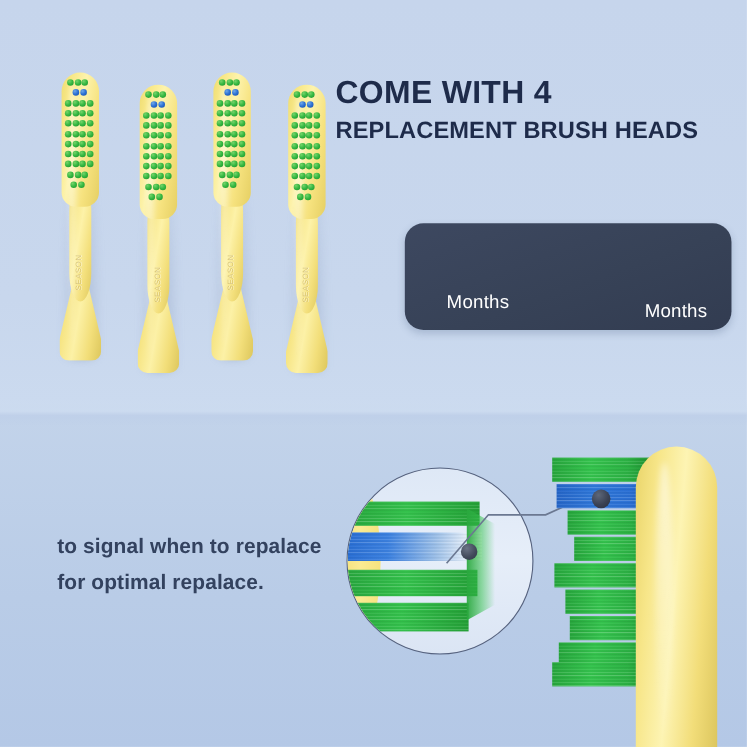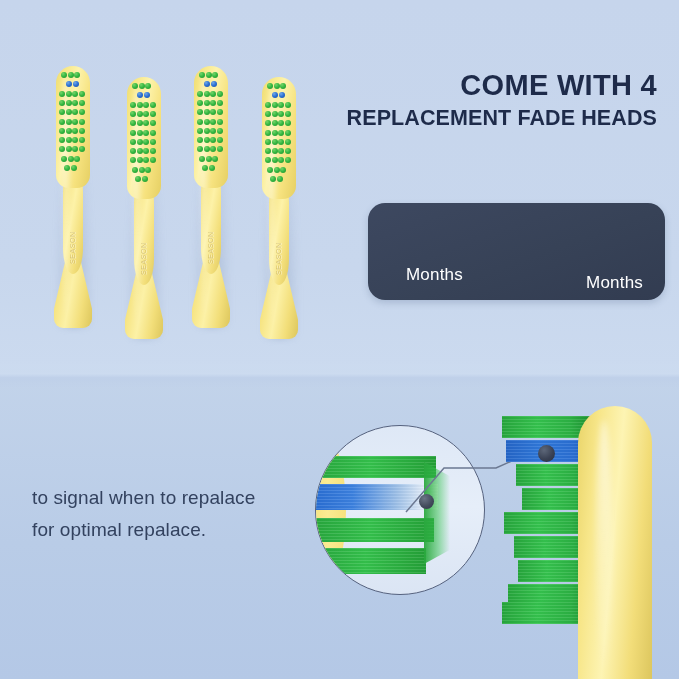--- a/index.html
+++ b/index.html
@@ -136,21 +136,21 @@
   .bristle.b {
     background: radial-gradient(circle at 34% 30%, #6fa8e8 0%, #2a6fd4 50%, #1c4f9e 100%);
   }
 
   
   .headline-block {
     position: absolute;
     right: 22px;
     top: 70px;
     width: 352px;
-    text-align: right;
+    text-align: left;
     color: #1e2b4a;
   }
   .hl-1 {
     font-size: 29px;
     font-weight: 700;
     letter-spacing: .3px;
     line-height: 1.08;
   }
   .hl-2 {
     font-size: 21.5px;
@@ -219,26 +219,27 @@
     color: #1e2b4a;
   }
   .ic-title {
     font-size: 22.5px;
     font-weight: 700;
     letter-spacing: .2px;
     line-height: 1.26;
   }
   .ic-sub {
     font-size: 19px;
-    font-weight: 400;
+    font-weight: 700;
     color: #33426090;
     color: #33425f;
     letter-spacing: .1px;
     line-height: 1.32;
     margin-top: 7px;
+    margin-left: 20px;
   }
 
   
   .magnifier {
     position: absolute;
     left: 315px;
     top: 425px;
     width: 168px;
     height: 168px;
     border-radius: 50%;
@@ -574,21 +575,21 @@
           <div class="bristle g" style="left: 15.2px; top: 83.7px;"></div>
           <div class="bristle g" style="left: 5px; top: 93px;"></div>
           <div class="bristle g" style="left: 11.6px; top: 93px;"></div>
         </div>
     </div>
 
   </div>
 
   <div class="headline-block">
     <div class="hl-1">COME WITH 4</div>
-    <div class="hl-2">REPLACEMENT FADE HEADS</div>
+    <div class="hl-2">REPLACEMENT BRUSH HEADS</div>
   </div>
 
   <div class="equation-badge">
     <div class="eq-months-left">Months</div>
     <div class="eq-months-right">Months</div>
   </div>
 
   <div class="indicator-copy">
     <div class="ic-sub">to signal when to repalace</div>
     <div class="ic-sub">for optimal repalace.</div>

